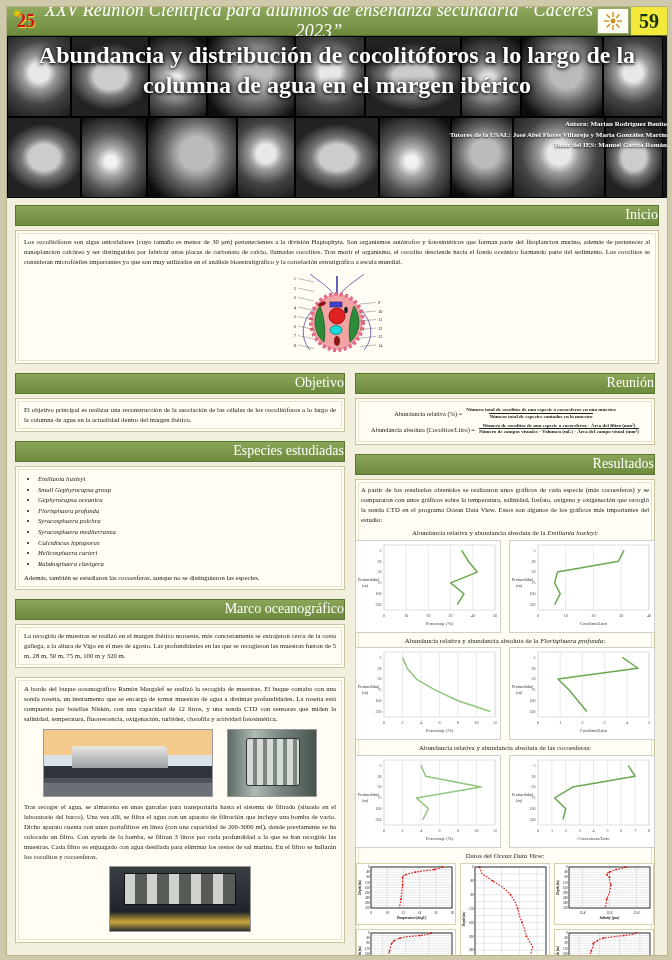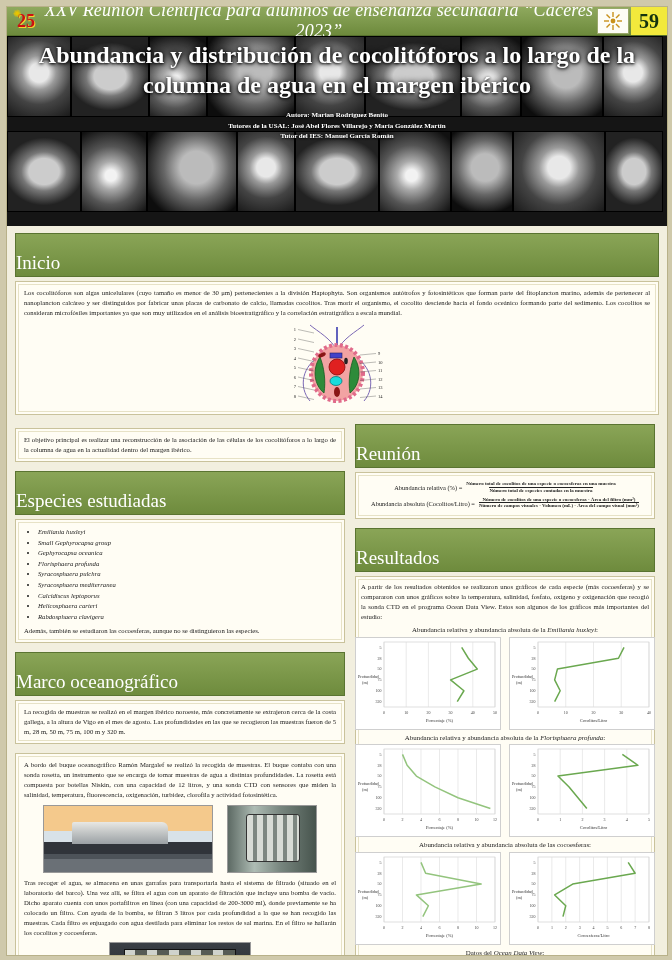--- a/index.html
+++ b/index.html
@@ -9,30 +9,30 @@
   
   .banner{height:28px;background:linear-gradient(#8fa95e,#6d8a3c);display:flex;align-items:center;border-bottom:1px solid #55702c;}
   .logo25{width:30px;height:24px;margin-left:4px;position:relative;text-align:center;}
   .logo25 .burst{position:absolute;left:2px;top:0;font-size:10px;color:#e8c400;line-height:10px;}
   .logo25 .n25{font-weight:bold;color:#cc1111;font-size:18px;line-height:24px;text-shadow:1px 1px 0 #f3d430;}
   .banner-title{flex:1;text-align:center;color:#fff;font-style:italic;font-size:18px;letter-spacing:.2px;}
   .sunbox{width:30px;height:24px;background:#fdfdf6;border:1px solid #9aa86a;display:flex;align-items:center;justify-content:center;margin-right:2px;}
   .numbox{width:36px;height:28px;background:#f2e93c;display:flex;align-items:center;justify-content:center;font-weight:bold;font-size:20px;color:#14330e;}
 
   
-  .collage{position:relative;height:190px;background:#151515;overflow:hidden;}
+  .collage{position:relative;height:162px;background:#151515;overflow:hidden;}
   .tiles{position:absolute;inset:0;display:flex;flex-wrap:wrap;}
   .tile{height:81px;box-sizing:border-box;border:1px solid #000;}
   .title-overlay{position:absolute;inset:0;text-align:center;padding-top:4px;}
   .main-title{color:#fff;font-weight:bold;font-size:24px;line-height:1.25;margin:0 10px;text-shadow:0 1px 3px #000,0 0 6px #000;}
-  .authors{margin-top:10px;}
+  .authors{margin-top:19px;text-align:right;}
   .authors div{color:#fff;font-weight:bold;font-size:7px;line-height:1.5;text-shadow:0 1px 2px #000;}
 
   
-  .bar{background:linear-gradient(#8aa557,#6e8b3d);border:1px solid #5a7431;color:#fff;text-align:left;font-size:19px;padding:18px 0 2px;}
+  .bar{background:linear-gradient(#8aa557,#6e8b3d);border:1px solid #5a7431;color:#fff;text-align:right;font-size:14px;padding:1px 0 2px;}
   .box{background:#fffdf4;border:1px solid #c9c29b;box-shadow:inset 0 0 0 2px #fffdf4,inset 0 0 0 3px #e7e2c6;padding:6px 8px;font-size:6.7px;line-height:1.5;text-align:justify;}
   .full{margin:7px 8px 0;}
   .cols{display:flex;gap:10px;margin:8px 8px 0;align-items:flex-start;}
   .colL{width:330px;flex:none;}
   .colR{width:300px;flex:none;}
   .sect{margin-bottom:9px;}
 
   
   .diagram-wrap{text-align:center;margin-top:3px;}
 
@@ -177,20 +177,21 @@
           </svg>
       </div>
     </div>
   </div>
 
   <div class="cols">
 
     <div class="colL">
 
       <div class="sect">
+        <div class="bar">Objetivo</div>
         <div class="box" style="margin-top:4px;">El objetivo principal es realizar una reconstrucción de la asociación de las células de los cocolitóforos a lo largo de la columna de agua en la actualidad dentro del margen ibérico.</div>
       </div>
 
       <div class="sect">
         <div class="bar">Especies estudiadas</div>
         <div class="box" style="margin-top:4px;">
           <ul class="species">
             <li>Emiliania huxleyi</li>
             <li>Small Gephyrocapsa group</li>
             <li>Gephyrocapsa oceanica</li>

